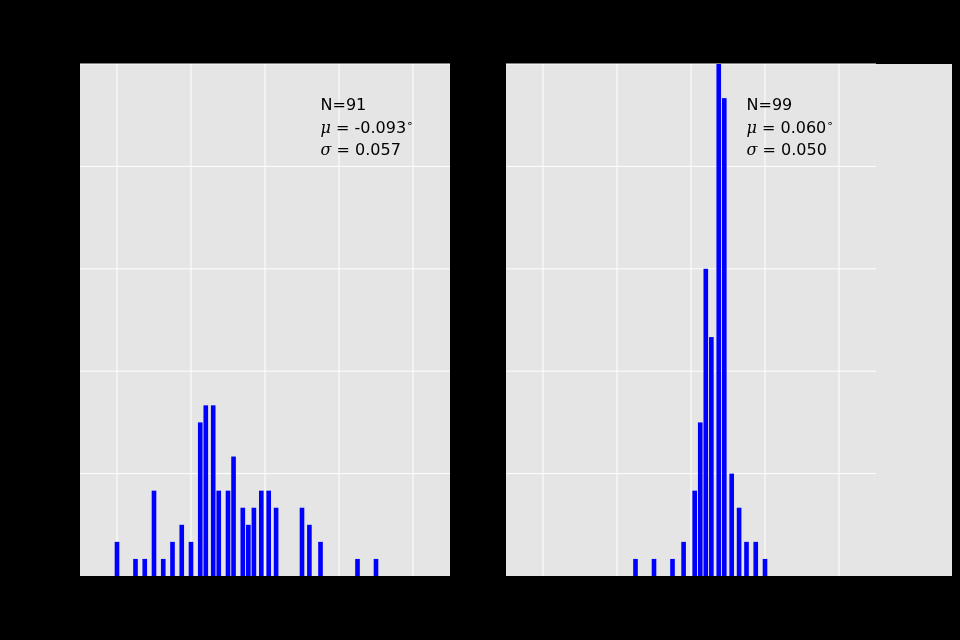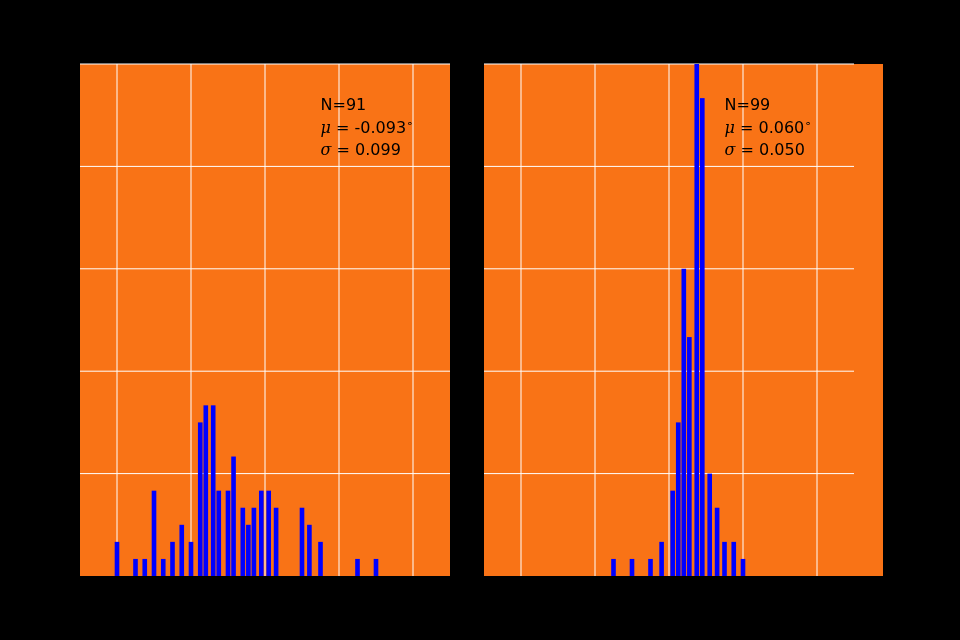--- a/index.html
+++ b/index.html
@@ -11,21 +11,21 @@
     font-family: "DejaVu Sans", "Helvetica", sans-serif;
   }
   .figure {
     position: relative;
     width: 960px;
     height: 640px;
     background: #000;
   }
   .axes {
     position: absolute;
-    background: #f97316;
+    background: #e5e5e5;
     box-sizing: border-box;
   }
   .plot-svg {
     position: absolute;
     left: 0;
     top: 0;
     overflow: visible;
   }
   .annot {
     position: absolute;
@@ -81,25 +81,25 @@
         <rect x="193.78750000000002" y="443.73333333333335" width="4.624999999999972" height="68.26666666666665" fill="#0000ff"></rect>
         <rect x="219.6875" y="443.73333333333335" width="4.624999999999972" height="68.26666666666665" fill="#0000ff"></rect>
         <rect x="227.0875" y="460.8" width="4.624999999999972" height="51.19999999999999" fill="#0000ff"></rect>
         <rect x="238.18750000000003" y="477.8666666666667" width="4.624999999999972" height="34.133333333333326" fill="#0000ff"></rect>
         <rect x="275.1875" y="494.93333333333334" width="4.625" height="17.066666666666663" fill="#0000ff"></rect>
         <rect x="293.6875" y="494.93333333333334" width="4.624999999999943" height="17.066666666666663" fill="#0000ff"></rect>
       </svg>
     <div class="annot" id="annot0" style="left: 240.5px; top: 30px;">
       <div>N=91</div>
       <div><span class="mathit">μ</span> = <span>-0.093<sup>∘</sup></span></div>
-      <div><span class="mathit">σ</span> = <span>0.099</span></div>
+      <div><span class="mathit">σ</span> = <span>0.057</span></div>
     </div>
   </div>
 
-  <div class="axes" id="ax1" style="left: 484px; top: 64px; width: 399px; height: 512px;">
+  <div class="axes" id="ax1" style="left: 506px; top: 64px; width: 446px; height: 512px;">
     <svg class="plot-svg" id="svg1" width="370" height="512">
         <line x1="36.99999999999999" x2="36.99999999999999" y1="0" y2="512" stroke="#ffffff" stroke-width="1"></line>
         <line x1="111" x2="111" y1="0" y2="512" stroke="#ffffff" stroke-width="1"></line>
         <line x1="185" x2="185" y1="0" y2="512" stroke="#ffffff" stroke-width="1"></line>
         <line x1="259" x2="259" y1="0" y2="512" stroke="#ffffff" stroke-width="1"></line>
         <line x1="333" x2="333" y1="0" y2="512" stroke="#ffffff" stroke-width="1"></line>
         <line x1="0" x2="370" y1="409.6" y2="409.6" stroke="#ffffff" stroke-width="1"></line>
         <line x1="0" x2="370" y1="307.2" y2="307.2" stroke="#ffffff" stroke-width="1"></line>
         <line x1="0" x2="370" y1="204.8" y2="204.8" stroke="#ffffff" stroke-width="1"></line>
         <line x1="0" x2="370" y1="102.39999999999998" y2="102.39999999999998" stroke="#ffffff" stroke-width="1"></line>

